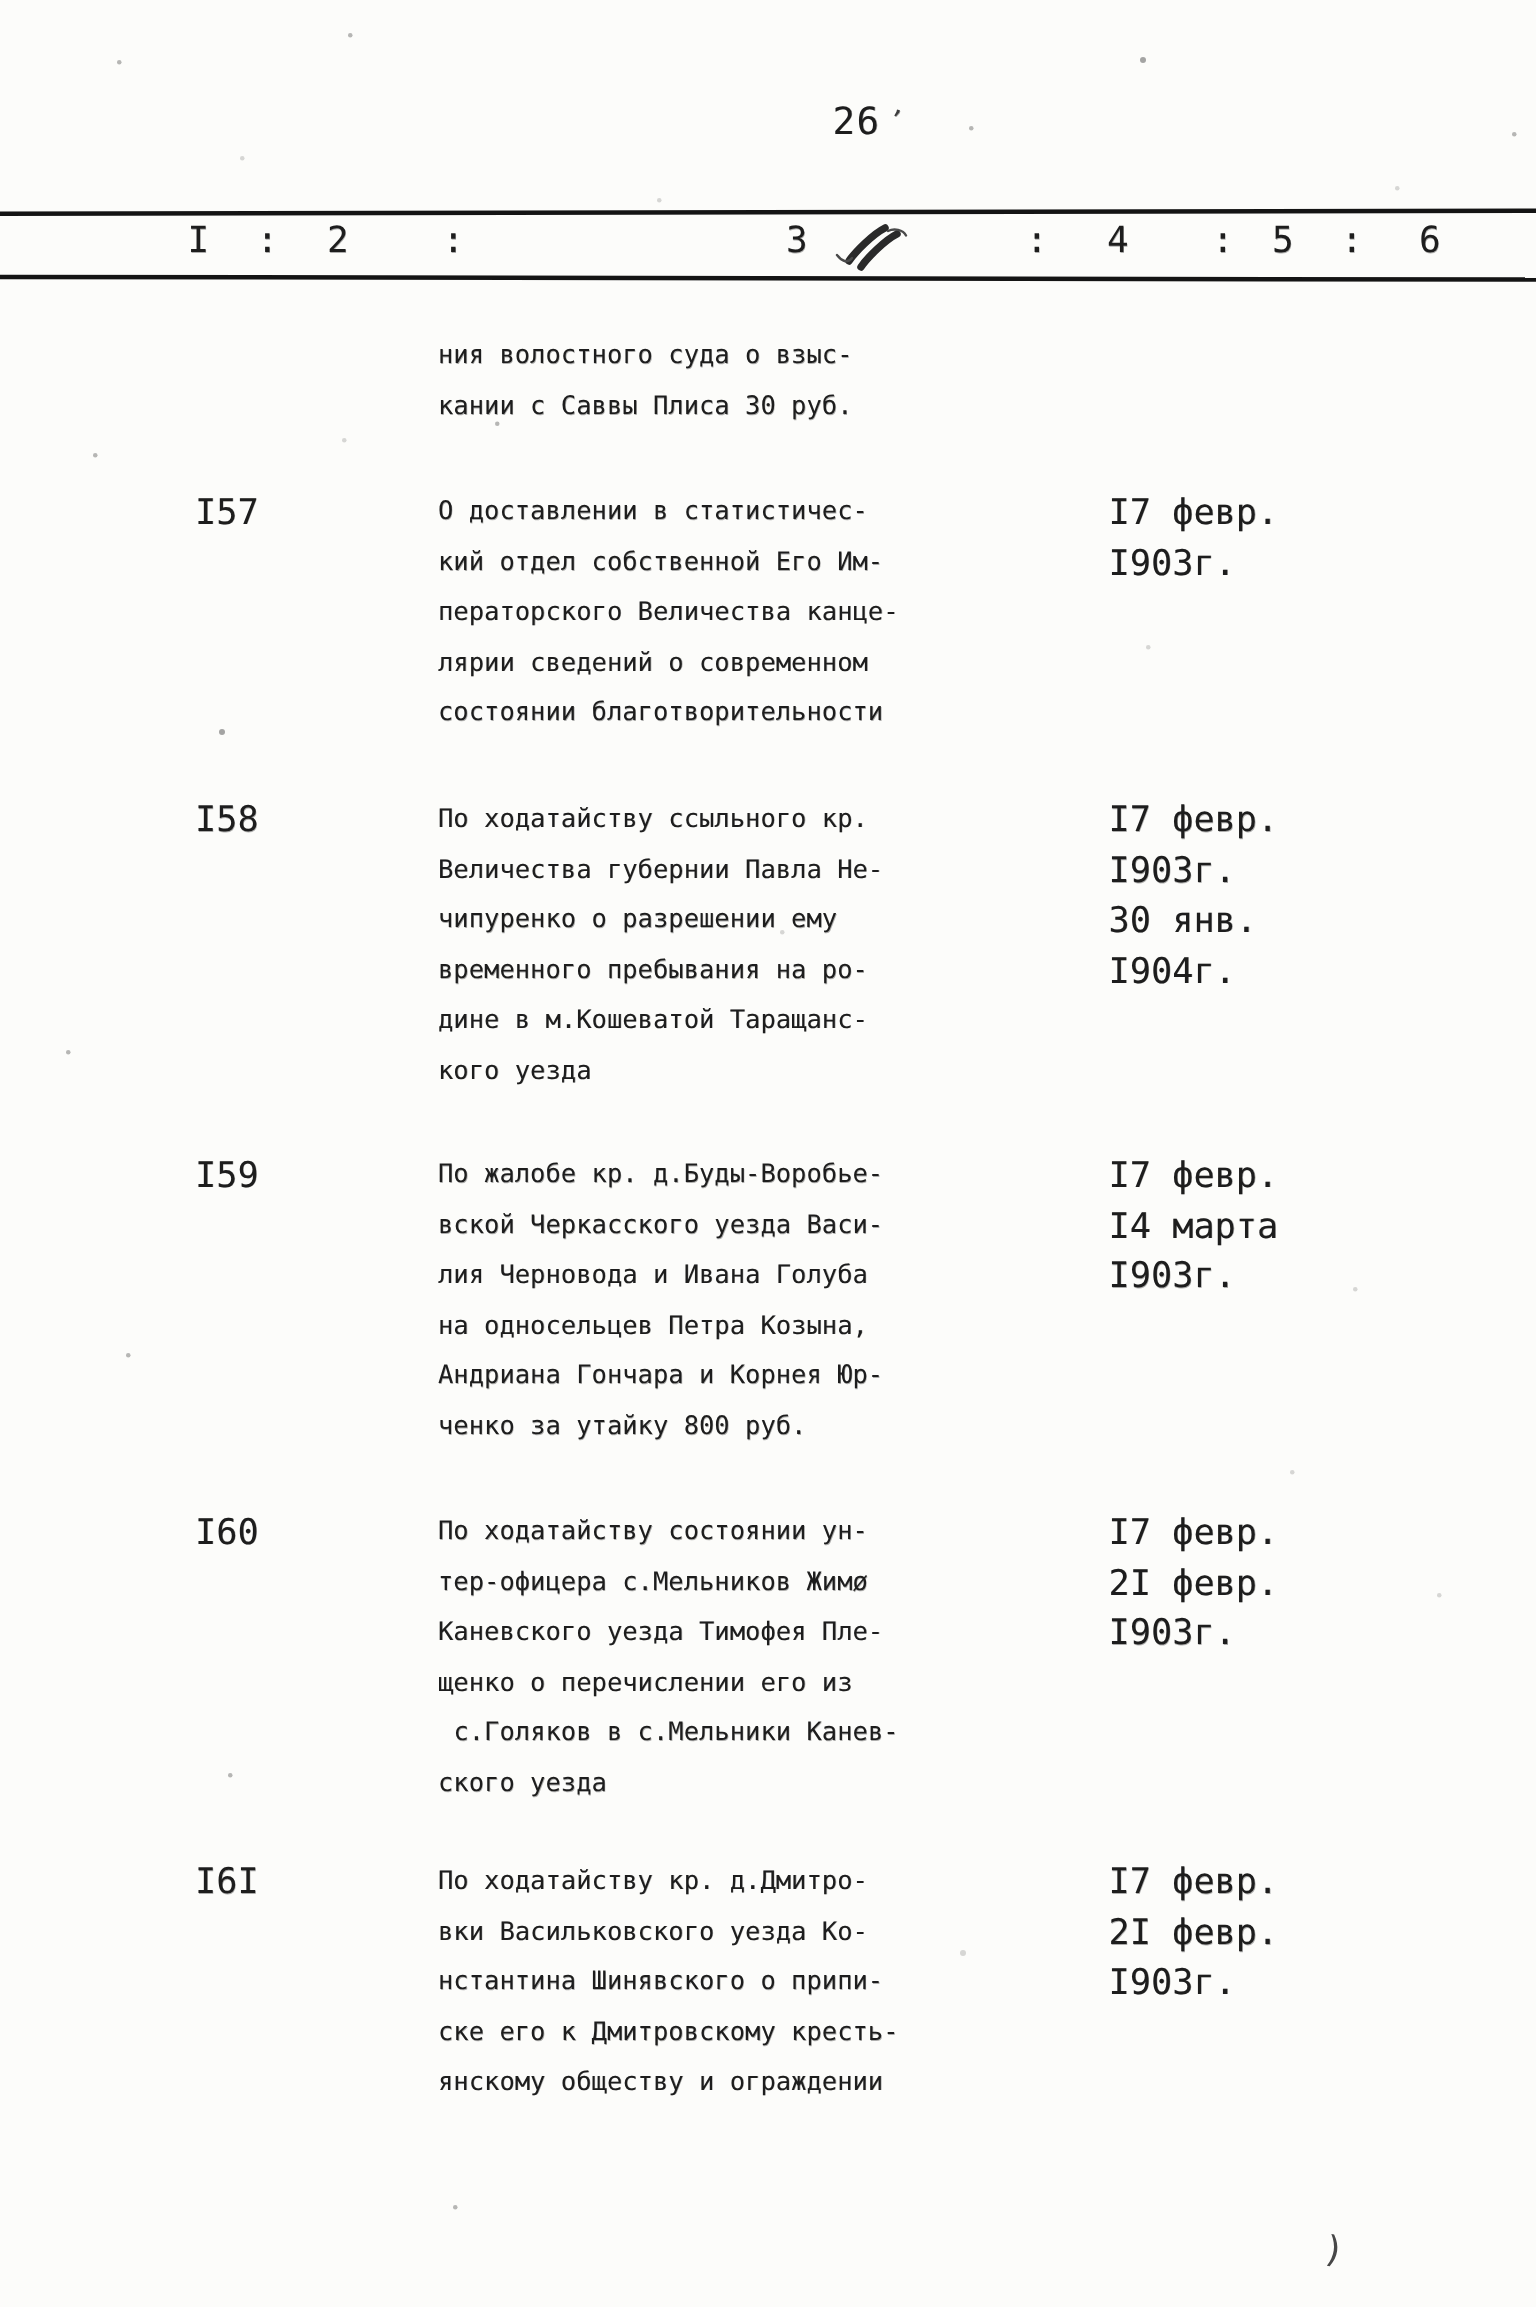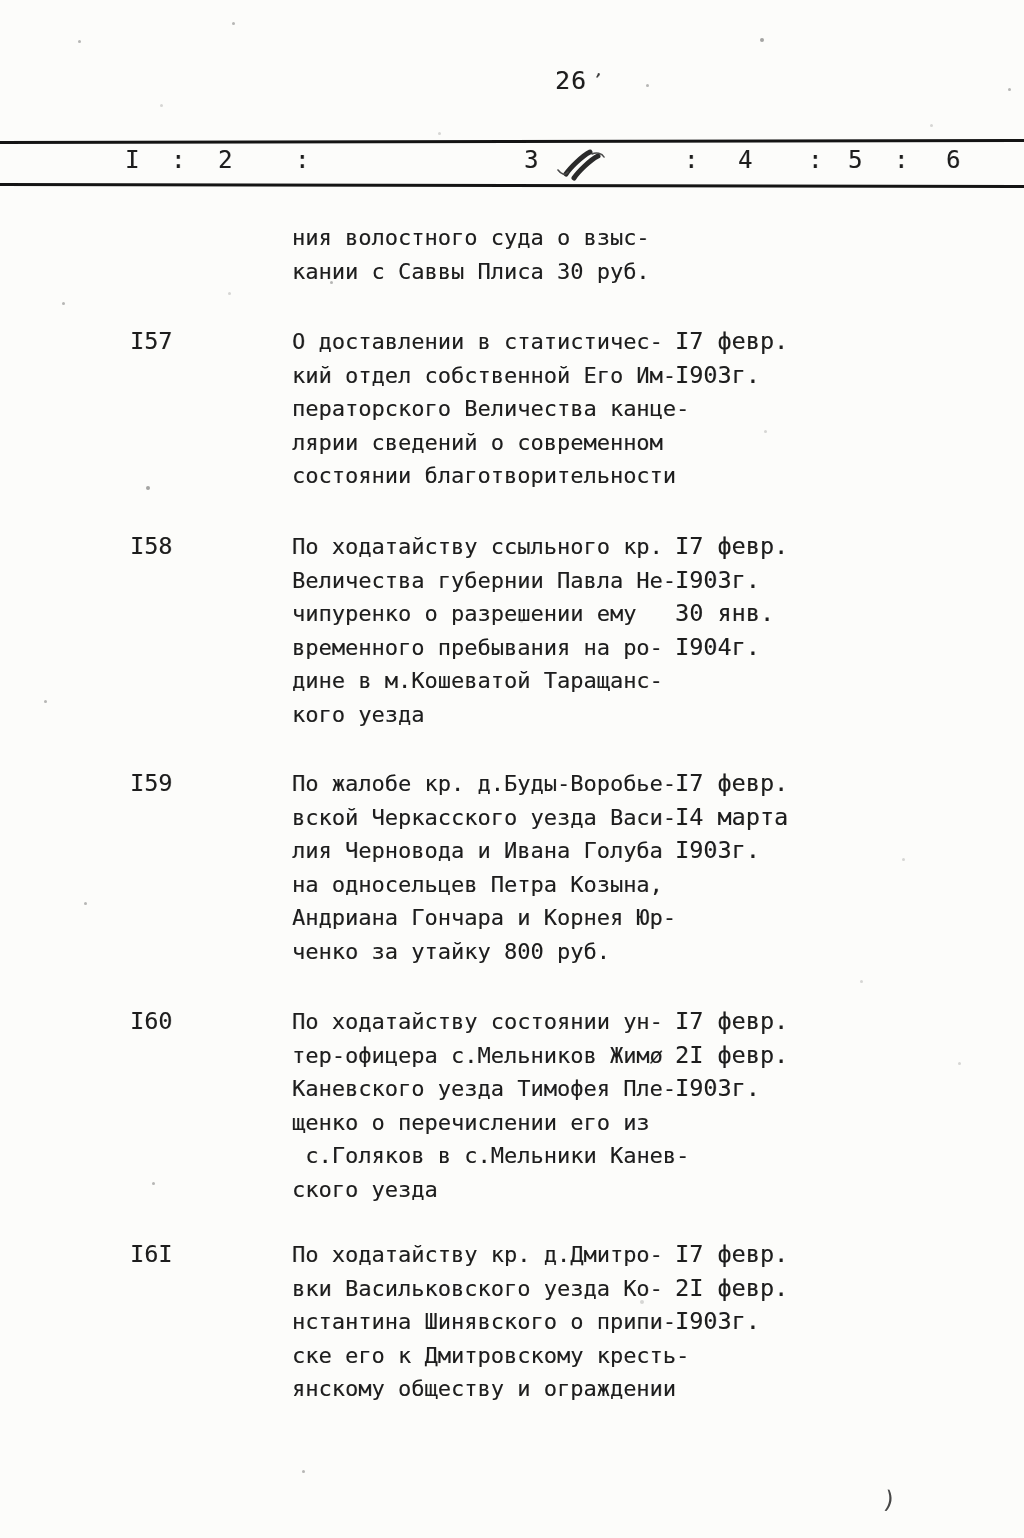--- a/index.html
+++ b/index.html
@@ -42,25 +42,25 @@
   }
   .entry{position:absolute;left:0;width:1024px;}
   .e0{top:221px;} .e1{top:325px;} .e2{top:530px;}
   .e3{top:767px;} .e4{top:1005px;} .e5{top:1238px;}
   .num{
     position:absolute;left:130px;top:0;
     font-size:23.5px;line-height:33.6px;
   }
   .desc{
     position:absolute;left:292px;top:0;width:440px;
-    font-size:22px;line-height:33.6px;
+    font-size:17px;line-height:33.6px;
     white-space:pre-wrap;
   }
   .dates{
-    position:absolute;left:675px;top:0;width:170px;
+    position:absolute;left:739px;top:0;width:170px;
     font-size:23.5px;line-height:33.6px;
     white-space:pre-wrap;
   }
   .margin-note{
     position:absolute;left:882px;top:1486px;
     font-size:24px;color:#474747;transform:rotate(8deg);
     text-shadow:none;
   }
   .sp{
     position:absolute;width:3px;height:3px;border-radius:50%;

